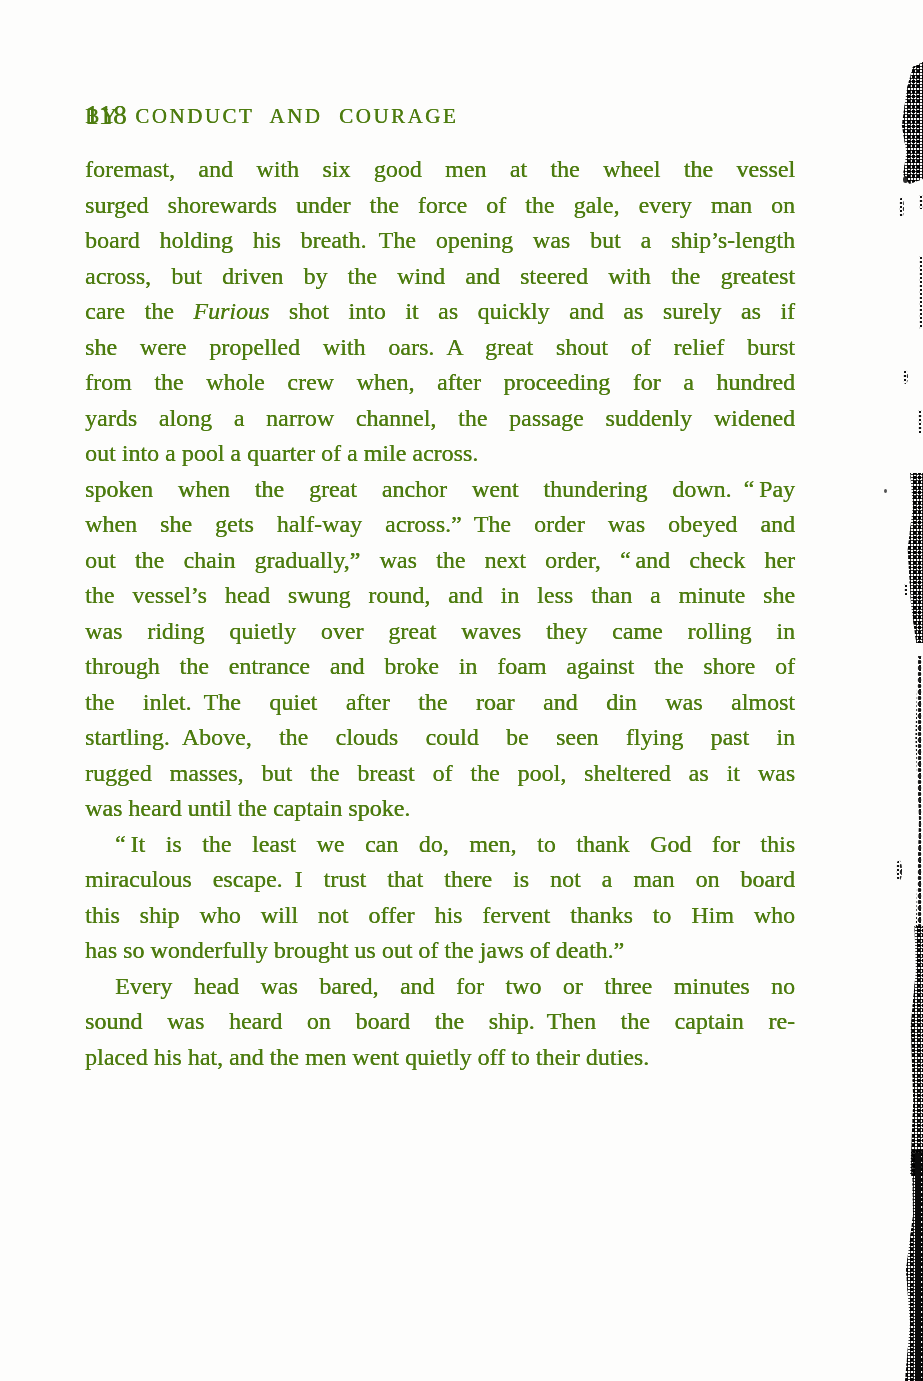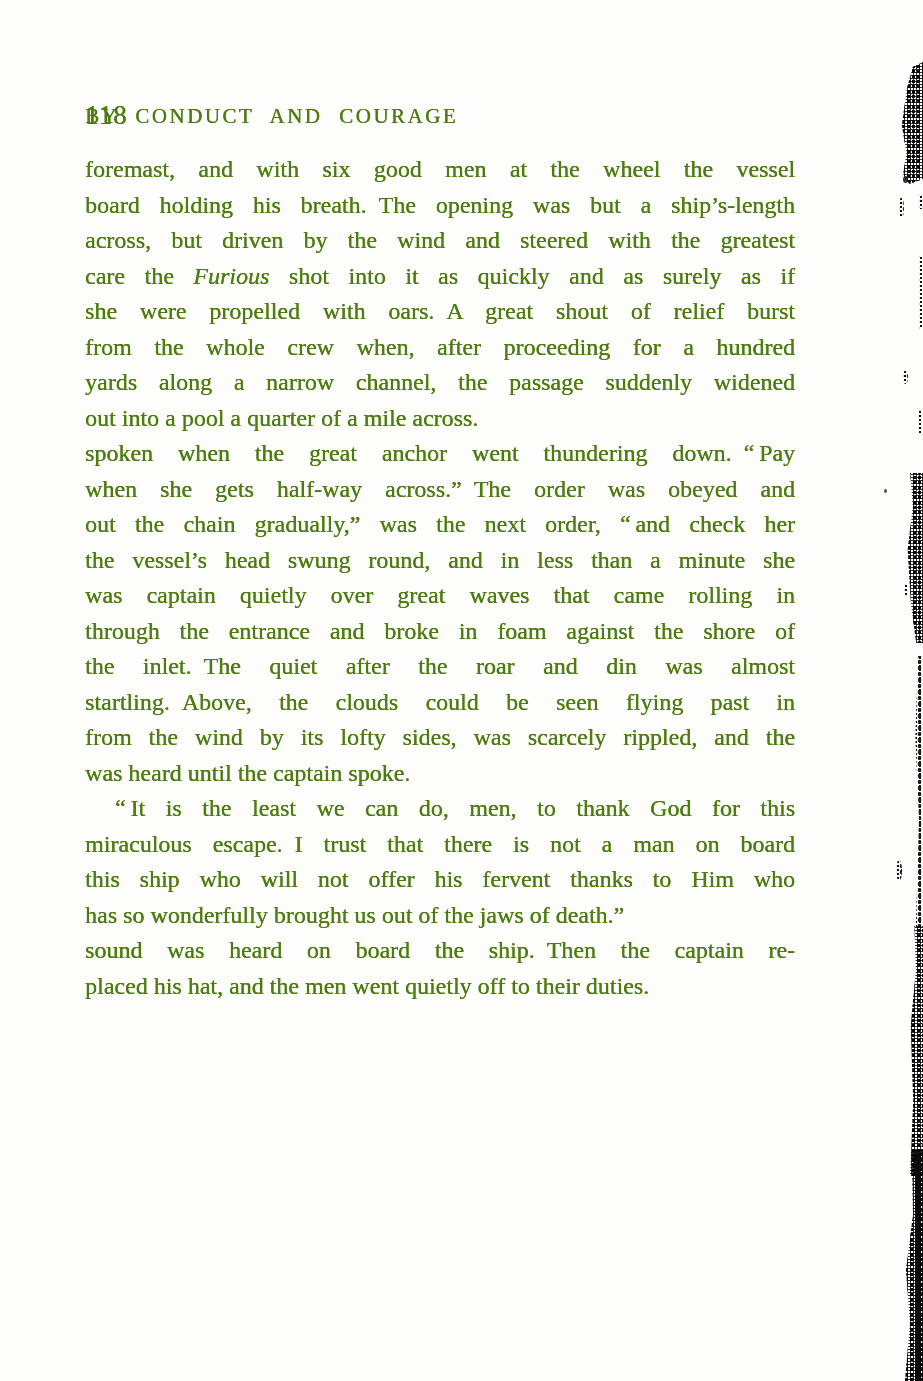--- a/index.html
+++ b/index.html
@@ -101,41 +101,43 @@
 
 <div class="page">
 
   <div class="header-row">
     <span class="page-number">118</span>
     <span class="running-title">BY CONDUCT AND COURAGE</span>
   </div>
 
   <div class="page-body">
       <div class="line">foremast, and with six good men at the wheel the vessel</div>
+      <div class="line">surged shorewards under the force of the gale, every man on</div>
       <div class="line">board holding his breath. The opening was but a ship’s-length</div>
       <div class="line">across, but driven by the wind and steered with the greatest</div>
       <div class="line"><span>care the </span><i>Furious</i><span> shot into it as quickly and as surely as if</span></div>
       <div class="line">she were propelled with oars. A great shout of relief burst</div>
       <div class="line">from the whole crew when, after proceeding for a hundred</div>
       <div class="line">yards along a narrow channel, the passage suddenly widened</div>
       <div class="line para-end">out into a pool a quarter of a mile across.</div>
       <div class="line">spoken when the great anchor went thundering down. “ Pay</div>
       <div class="line">when she gets half-way across.” The order was obeyed and</div>
       <div class="line">out the chain gradually,” was the next order, “ and check her</div>
       <div class="line">the vessel’s head swung round, and in less than a minute she</div>
-      <div class="line">was captain quietly over great waves that came rolling in</div>
+      <div class="line">was riding quietly over great waves they came rolling in</div>
       <div class="line">through the entrance and broke in foam against the shore of</div>
       <div class="line">the inlet. The quiet after the roar and din was almost</div>
       <div class="line">startling. Above, the clouds could be seen flying past in</div>
-      <div class="line">from the wind by its lofty sides, was scarcely rippled, and the</div>
+      <div class="line">rugged masses, but the breast of the pool, sheltered as it was</div>
       <div class="line para-end">was heard until the captain spoke.</div>
       <div class="line indent">“ It is the least we can do, men, to thank God for this</div>
       <div class="line">miraculous escape. I trust that there is not a man on board</div>
       <div class="line">this ship who will not offer his fervent thanks to Him who</div>
       <div class="line para-end">has so wonderfully brought us out of the jaws of death.”</div>
+      <div class="line indent">Every head was bared, and for two or three minutes no</div>
       <div class="line">sound was heard on board the ship. Then the captain re-</div>
       <div class="line para-end">placed his hat, and the men went quietly off to their duties.</div>
     </div>
 
   <div>
     <div class="artifact speck" style="left:900px; top:62px; width:23px; height:122px;
                 clip-path: polygon(100% 0, 55% 4%, 30% 22%, 8% 52%, 28% 74%, 14% 92%, 40% 100%, 100% 96%);"></div>
     <div class="artifact solidmark" style="left:903px; top:176px; width:5px; height:7px; border-radius:50%; opacity:.85;"></div>
     <div class="artifact speck-light" style="left:899px; top:197px; width:5px; height:21px; border-radius:50%;"></div>
     <div class="artifact speck-light" style="left:919px; top:195px; width:4px; height:14px;"></div>

